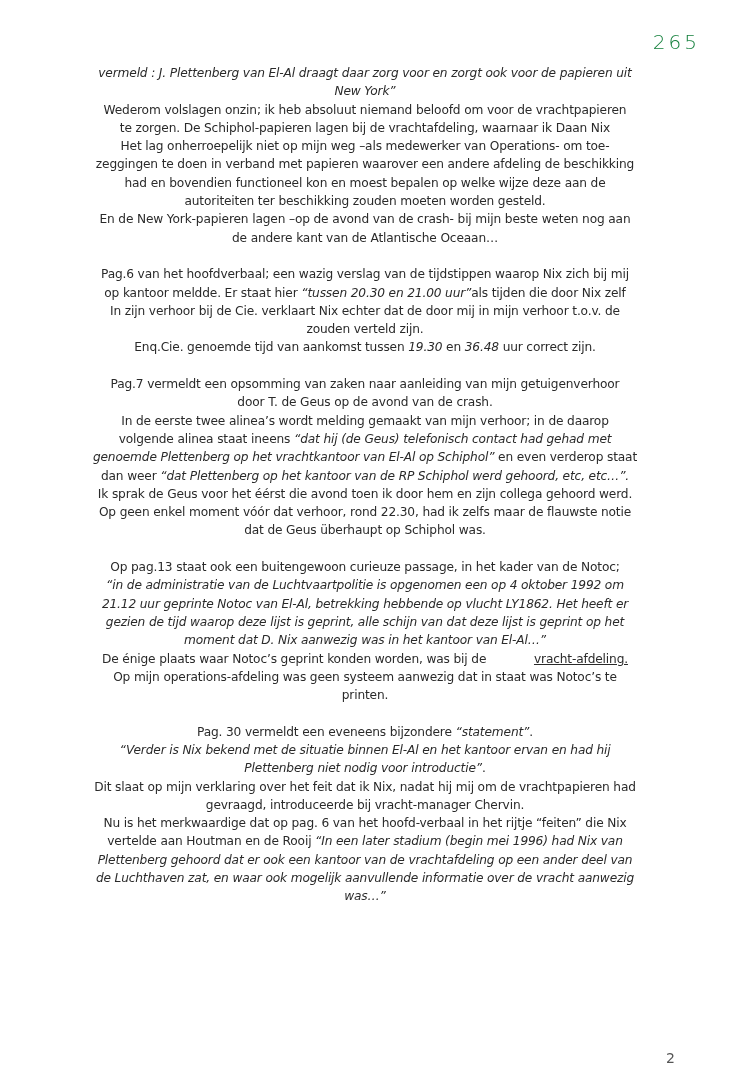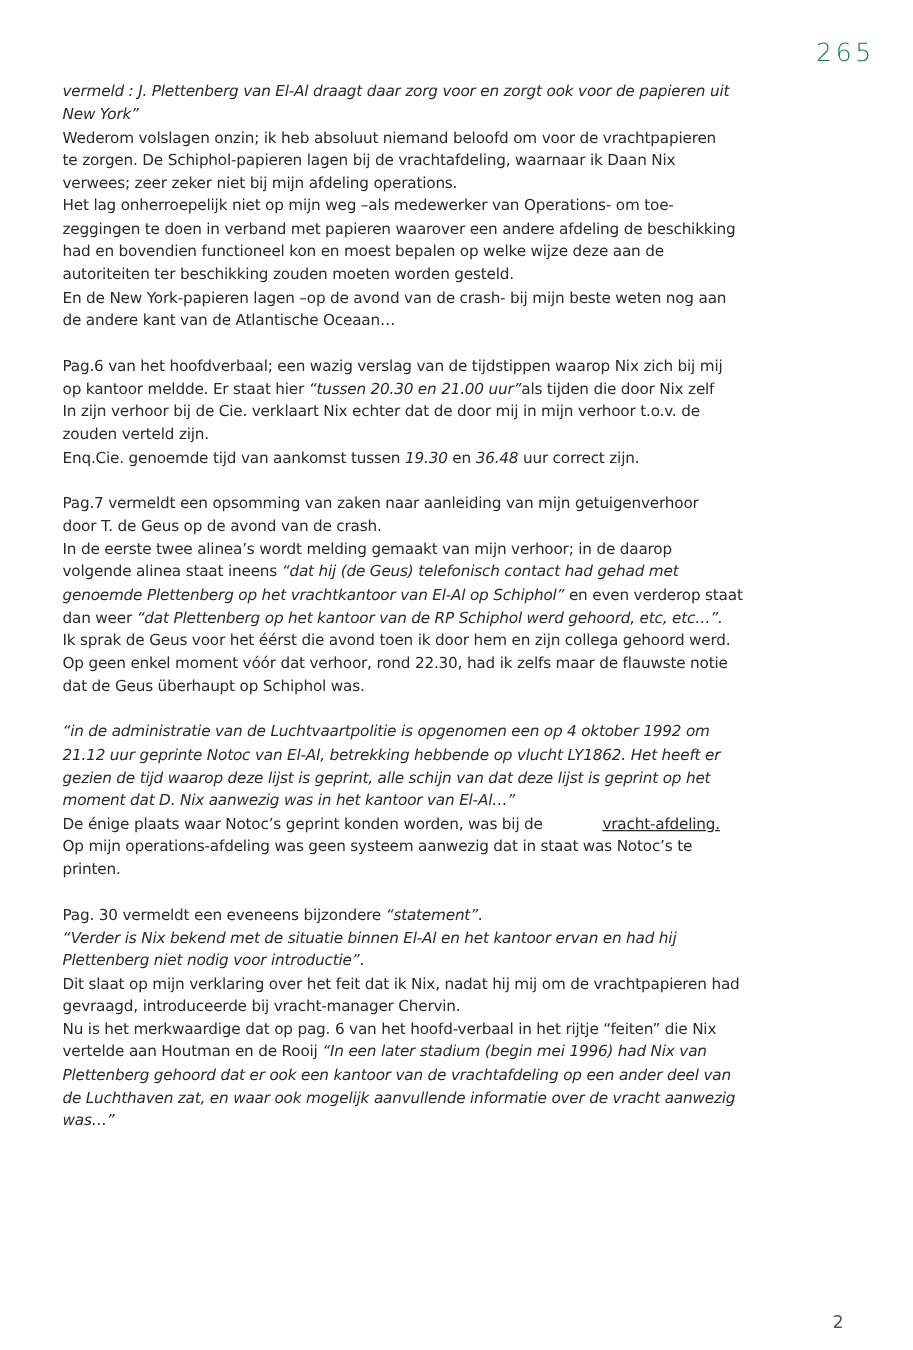--- a/index.html
+++ b/index.html
@@ -14,38 +14,38 @@
       font-weight: 300;
     }
     .page-number-bottom {
       position: absolute; left: 666px; top: 1050px;
       font-size: 14px; color: #555;
     }
     .content {
       position: absolute; left: 50px; top: 64px; width: 630px;
       font-size: 12.2px; line-height: 18.3px;
       letter-spacing: -0.15px;
+      text-align: center;
     }
     .line { display: block; white-space: nowrap; }
     .gap { display: block; height: 18.3px; }
     .it { font-style: italic; }
     .ul { text-decoration: underline; margin-left: 44px; }
   </style>
 </head>
 <body>
 
 <div class="page-number-top">265</div>
 
 <div class="content" id="doc-body">
     <div>
       <span class="line"><span class="it">vermeld : J. Plettenberg van El-Al draagt daar zorg voor en zorgt ook voor de papieren uit</span></span>
       <span class="line"><span class="it">New York”</span></span>
       <span class="line"><span>Wederom volslagen onzin; ik heb absoluut niemand beloofd om voor de vrachtpapieren</span></span>
       <span class="line"><span>te zorgen. De Schiphol-papieren lagen bij de vrachtafdeling, waarnaar ik Daan Nix</span></span>
-      <span class="line"><span>verwees; zeer zeker niet bij mijn afdeling operations.</span></span>
       <span class="line"><span>Het lag onherroepelijk niet op mijn weg –als medewerker van Operations- om toe-</span></span>
       <span class="line"><span>zeggingen te doen in verband met papieren waarover een andere afdeling de beschikking</span></span>
       <span class="line"><span>had en bovendien functioneel kon en moest bepalen op welke wijze deze aan de</span></span>
       <span class="line"><span>autoriteiten ter beschikking zouden moeten worden gesteld.</span></span>
       <span class="line"><span>En de New York-papieren lagen –op de avond van de crash- bij mijn beste weten nog aan</span></span>
       <span class="line"><span>de andere kant van de Atlantische Oceaan…</span></span>
     </div>
     <span class="gap"></span>
     <div>
       <span class="line"><span>Pag.6 van het hoofdverbaal; een wazig verslag van de tijdstippen waarop Nix zich bij mij</span></span>
@@ -61,20 +61,21 @@
       <span class="line"><span>In de eerste twee alinea’s wordt melding gemaakt van mijn verhoor; in de daarop</span></span>
       <span class="line"><span>volgende alinea staat ineens </span><span class="it">“dat hij (de Geus) telefonisch contact had gehad met</span></span>
       <span class="line"><span class="it">genoemde Plettenberg op het vrachtkantoor van El-Al op Schiphol”</span><span> en even verderop staat</span></span>
       <span class="line"><span>dan weer </span><span class="it">“dat Plettenberg op het kantoor van de RP Schiphol werd gehoord, etc, etc…”.</span></span>
       <span class="line"><span>Ik sprak de Geus voor het éérst die avond toen ik door hem en zijn collega gehoord werd.</span></span>
       <span class="line"><span>Op geen enkel moment vóór dat verhoor, rond 22.30, had ik zelfs maar de flauwste notie</span></span>
       <span class="line"><span>dat de Geus überhaupt op Schiphol was.</span></span>
     </div>
     <span class="gap"></span>
     <div>
+      <span class="line"><span>Op pag.13 staat ook een buitengewoon curieuze passage, in het kader van de Notoc;</span></span>
       <span class="line"><span class="it">“in de administratie van de Luchtvaartpolitie is opgenomen een op 4 oktober 1992 om</span></span>
       <span class="line"><span class="it">21.12 uur geprinte Notoc van El-Al, betrekking hebbende op vlucht LY1862. Het heeft er</span></span>
       <span class="line"><span class="it">gezien de tijd waarop deze lijst is geprint, alle schijn van dat deze lijst is geprint op het</span></span>
       <span class="line"><span class="it">moment dat D. Nix aanwezig was in het kantoor van El-Al…”</span></span>
       <span class="line"><span>De énige plaats waar Notoc’s geprint konden worden, was bij de </span><span class="ul">vracht-afdeling.</span></span>
       <span class="line"><span>Op mijn operations-afdeling was geen systeem aanwezig dat in staat was Notoc’s te</span></span>
       <span class="line"><span>printen.</span></span>
     </div>
     <span class="gap"></span>
     <div>

